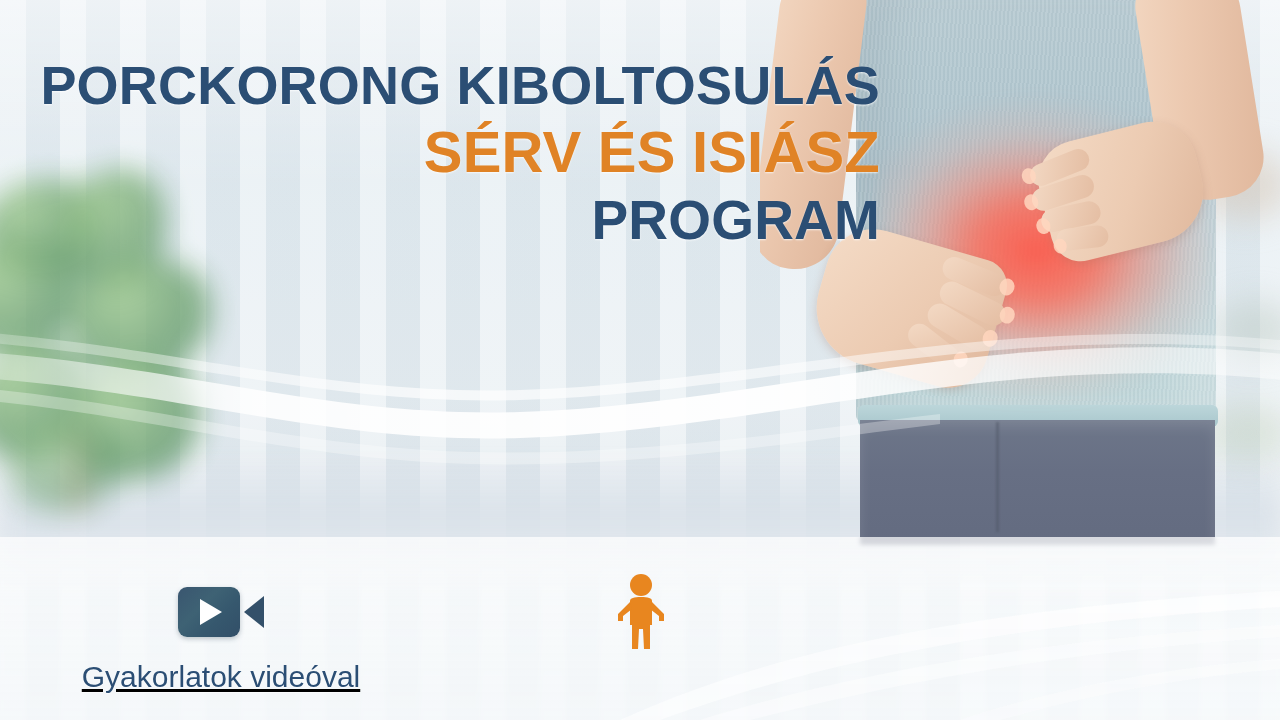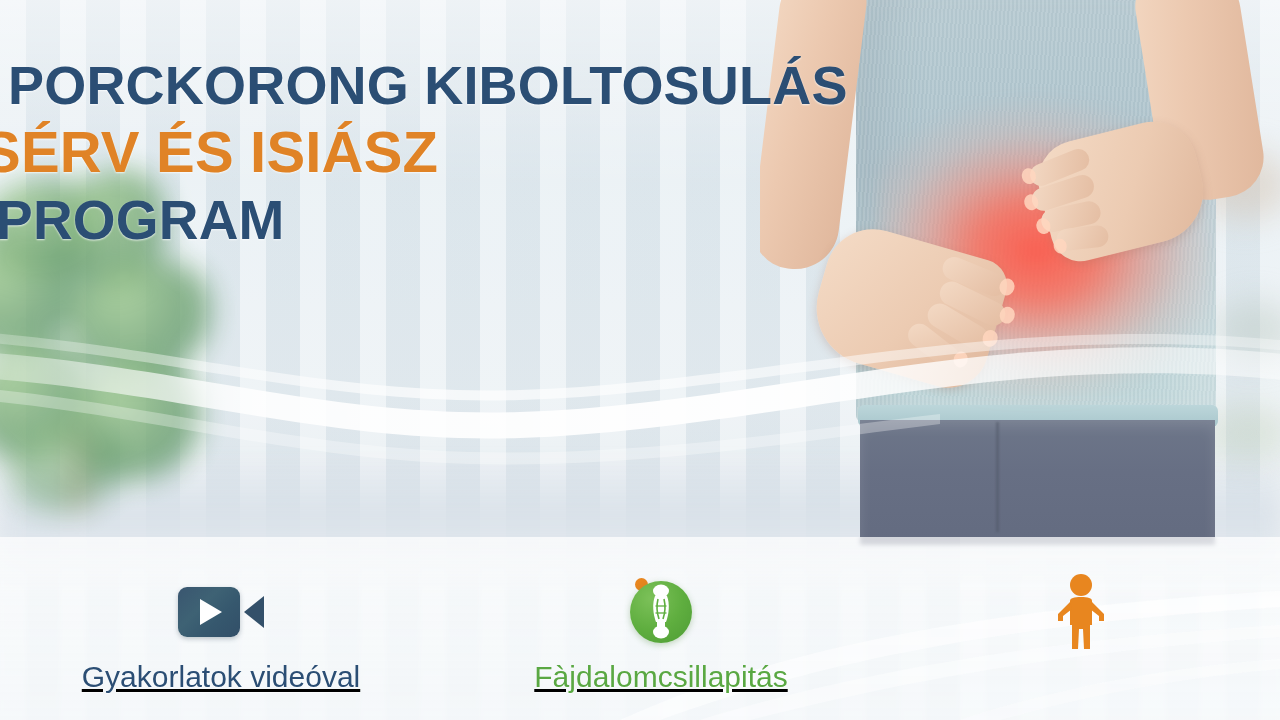--- a/index.html
+++ b/index.html
@@ -185,21 +185,21 @@
   }
   .bottom-band-lines{
     position:absolute; inset:0; overflow:hidden;
   }
 
   
   .headline {
     position:absolute;
     left:0; top:58px;
     width:880px;
-    text-align:left;
+    text-align:right;
     line-height:1.0;
     letter-spacing:.2px;
   }
   .hl-line {
     font-weight:bold;
     white-space:nowrap;
   }
   .hl1 {
     font-size:54px;
     color:#2b4e74;
@@ -399,41 +399,20 @@
       <div class="feat-icon">
         <div class="vidcam">
           <div class="vidcam-body"></div>
           <div class="vidcam-play"></div>
           <div class="vidcam-lens"></div>
         </div>
       </div>
       <div class="feat-label lbl-blue">Gyakorlatok videóval</div>
     </div>
 
-    <div class="feature f2">
-      <div class="feat-icon">
-        <div class="spine-circle">
-          <svg width="34" height="56" viewBox="0 0 34 56">
-
-            <ellipse cx="17" cy="7" rx="8" ry="6.5" fill="#ffffff"></ellipse>
-
-            <path d="M11,12 C8,20 9,30 12,38 L22,38 C25,30 26,20 23,12 Z" fill="#ffffff"></path>
-
-            <path d="M14,15 C12.5,21 13,29 15,35" stroke="#5fae3f" stroke-width="1.6" fill="none"></path>
-            <path d="M20,15 C21.5,21 21,29 19,35" stroke="#5fae3f" stroke-width="1.6" fill="none"></path>
-            <path d="M11.5,22 L22.5,22" stroke="#5fae3f" stroke-width="1.3"></path>
-            <path d="M11.5,29 L22.5,29" stroke="#5fae3f" stroke-width="1.3"></path>
-
-            <ellipse cx="17" cy="48" rx="8" ry="6.5" fill="#ffffff"></ellipse>
-            <rect x="13" y="38" width="8" height="6" fill="#ffffff"></rect>
-          </svg>
-        </div>
-      </div>
-      <div class="feat-label lbl-green">Fàjdalomcsillapitás</div>
-    </div>
 
     <div class="feature f3">
       <div class="feat-icon">
         <svg class="person-icon" viewBox="0 0 60 78">
           <ellipse cx="30" cy="12" rx="11" ry="11" fill="#e8861f"></ellipse>
 
           <path d="M19,28 C19,25 23,24 30,24 C37,24 41,25 41,28 L41,52 L19,52 Z" fill="#e8861f"></path>
 
           <path d="M19,29 L7,41 L7,48 L12,48 L12,43 L21,36 Z" fill="#e8861f"></path>
           <path d="M41,29 L53,41 L53,48 L48,48 L48,43 L39,36 Z" fill="#e8861f"></path>

